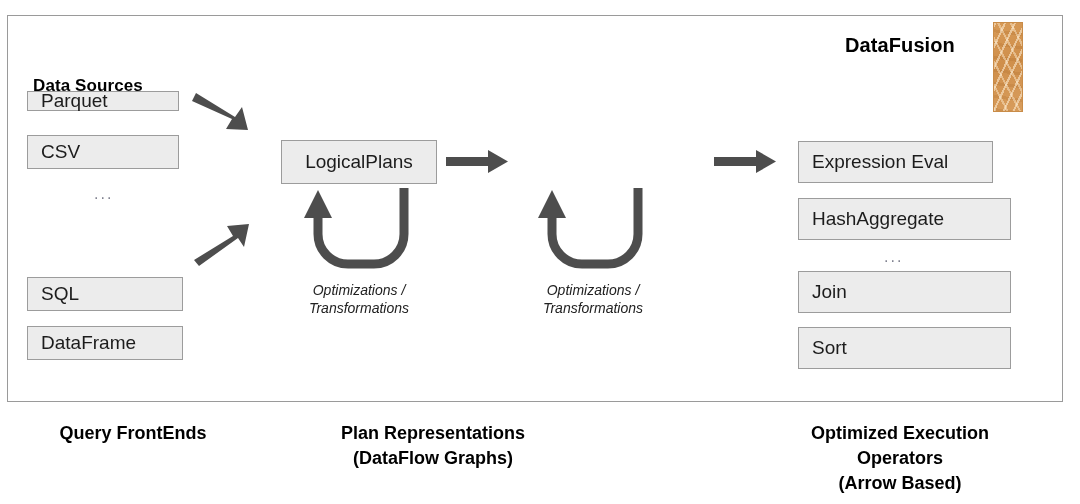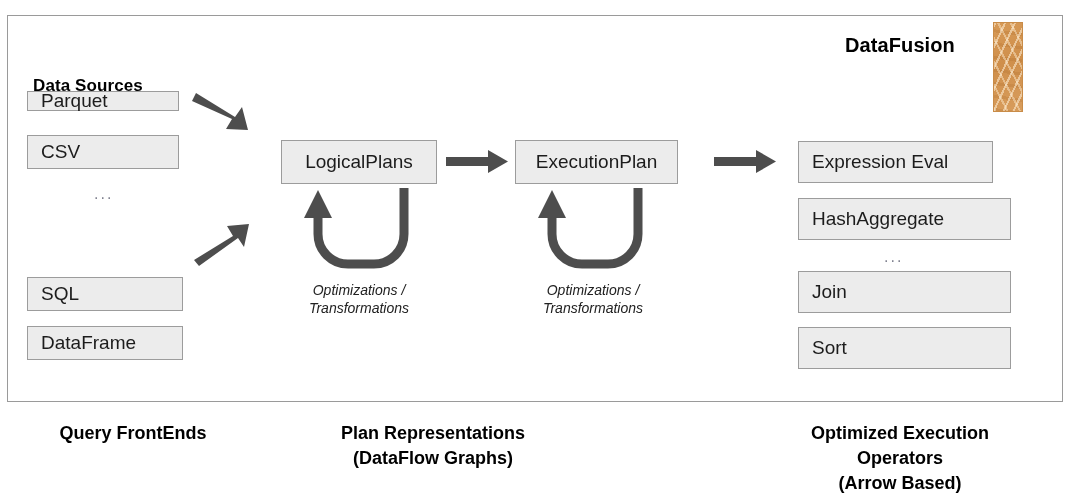--- a/index.html
+++ b/index.html
@@ -165,21 +165,20 @@
   <svg class="arrow-svg" id="arrow-parquet-svg" viewBox="0 0 70 55">
     <path d="M 6 8 L 45 32 L 52 22 L 58 45 L 36 44 L 42 34 L 2 16 Z" fill="#4d4d4d"></path>
   </svg>
 
   <svg class="arrow-svg" id="arrow-sql-svg" viewBox="0 0 70 55">
     <path d="M 4 48 L 43 24 L 37 14 L 59 12 L 54 35 L 48 26 L 9 54 Z" fill="#4d4d4d"></path>
   </svg>
 
   <div class="box center" id="box-logicalplans">LogicalPlans</div>
 
-  <div class="box center" id="box-executionplan">ExecutionPlan</div>
 
   <svg class="arrow-svg" id="arrow-lp-to-ep-svg" viewBox="0 0 66 28">
     <path d="M 0 9 L 42 9 L 42 2 L 62 13.5 L 42 25 L 42 18 L 0 18 Z" fill="#4d4d4d"></path>
   </svg>
 
   <svg class="arrow-svg" id="arrow-ep-to-ops-svg" viewBox="0 0 66 28">
     <path d="M 0 9 L 42 9 L 42 2 L 62 13.5 L 42 25 L 42 18 L 0 18 Z" fill="#4d4d4d"></path>
   </svg>
 
   <svg class="arrow-svg" id="loop-logical-svg" viewBox="0 0 125 85">

